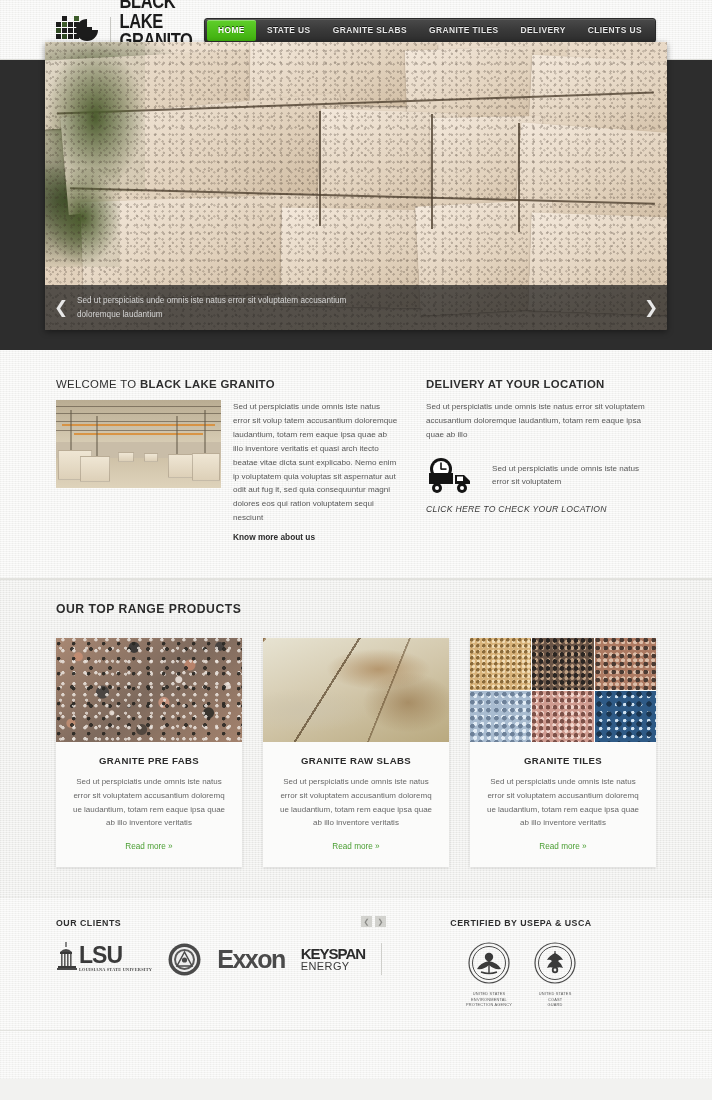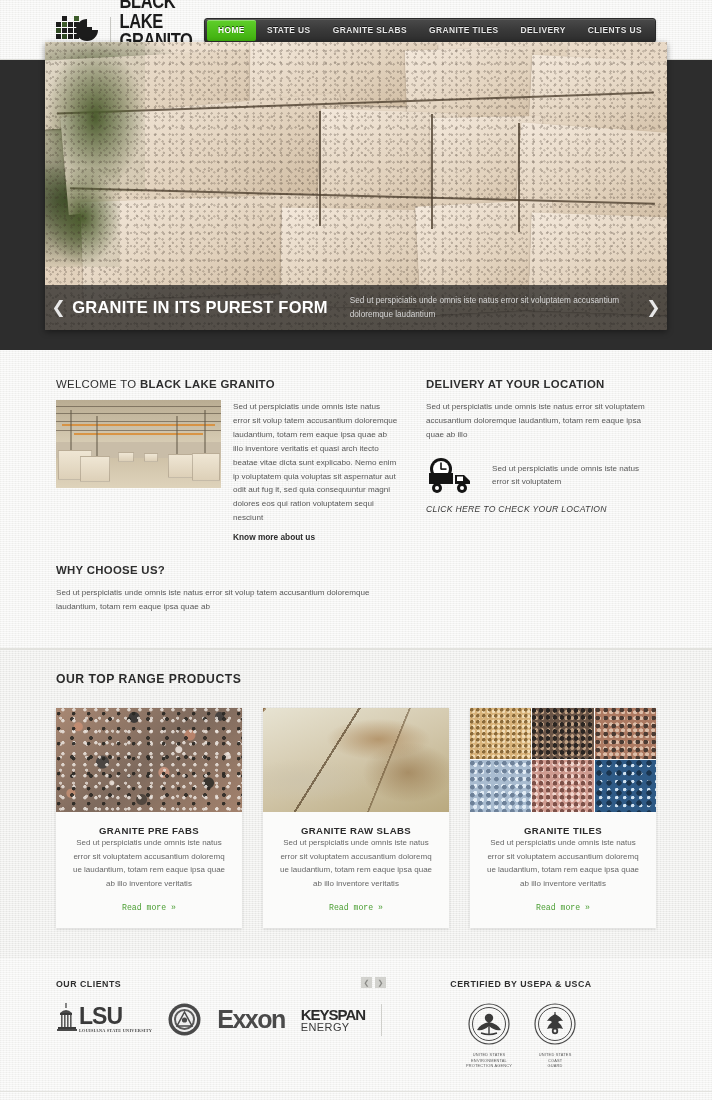--- a/index.html
+++ b/index.html
@@ -250,26 +250,26 @@
   .t1 { background-color:#d8b37a; background-image: radial-gradient(circle at 30% 30%, #8a6a3a 0 1.5px, transparent 2px), radial-gradient(circle at 70% 65%, #f0dcb6 0 1.5px, transparent 2px); background-size: 6px 6px, 5px 5px; }
   .t2 { background-color:#6a5547; background-image: radial-gradient(circle at 25% 35%, #2a2522 0 2px, transparent 2.5px), radial-gradient(circle at 72% 68%, #c0a184 0 1.6px, transparent 2.1px); background-size: 7px 7px, 6px 6px; }
   .t3 { background-color:#ad7a62; background-image: radial-gradient(circle at 35% 25%, #4b3b33 0 2px, transparent 2.6px), radial-gradient(circle at 68% 72%, #dcbda8 0 1.7px, transparent 2.2px); background-size: 8px 8px, 6px 6px; }
   .t4 { background-color:#a9bcd0; background-image: radial-gradient(circle at 30% 40%, #6d8199 0 2px, transparent 2.6px), radial-gradient(circle at 75% 70%, #e2ecf5 0 1.8px, transparent 2.3px); background-size: 8px 8px, 7px 7px; }
   .t5 { background-color:#cf9b90; background-image: radial-gradient(circle at 28% 32%, #7d5149 0 2px, transparent 2.5px), radial-gradient(circle at 70% 68%, #f0d5cd 0 1.6px, transparent 2.1px); background-size: 7px 7px, 6px 6px; }
   .t6 { background-color:#2e5a86; background-image: radial-gradient(circle at 40% 30%, #19334d 0 2.4px, transparent 3px), radial-gradient(circle at 72% 70%, #cfe1f0 0 1.5px, transparent 2px); background-size: 10px 10px, 8px 8px; }
 
   .card-body { padding: 13px 16px 14px; text-align: center; }
   .card-title {
     font-size: 9.6px; font-weight: bold; color: #2b2b2b;
-    letter-spacing: .4px; 
+    letter-spacing: .4px; margin-bottom: 9px;
   }
   .card-text { font-size: 8px; line-height: 1.72; color: #676767; }
   .read-more {
     display: inline-block; margin-top: 12px;
-    font-size: 8.2px; color: #4a9e32; text-decoration: none; cursor: pointer; font-family: Liberation Mono, monospace;
+    font-size: 8.2px; color: #4a9e32; text-decoration: none; cursor: pointer;
   }
 
   
   .clients { padding: 20px 0 22px; border-bottom: 1px solid #e3e3df; }
   .clients-row { display: flex; }
   .clients-left { width: 330px; position: relative; }
   .clients-right { width: 270px; margin-left: auto; text-align: center; }
   .small-head {
     font-size: 8.8px; font-weight: bold; color: #2e2e2e;
     letter-spacing: .5px; margin-bottom: 14px;
@@ -371,21 +371,20 @@
         <div class="rock-seam" style="left:4%;top:53%;width:94%;height:2px;transform:rotate(1.5deg)"></div>
         <div class="rock-seam" style="left:44%;top:24%;width:2px;height:40%;"></div>
         <div class="rock-seam" style="left:62%;top:25%;width:2px;height:40%;"></div>
         <div class="rock-seam" style="left:76%;top:28%;width:2px;height:38%;"></div>
         <div class="rock-moss" style="left:0%;top:0%;width:16%;height:52%;"></div>
         <div class="rock-moss" style="left:0%;top:44%;width:12%;height:34%;"></div>
         <div class="rock-speck" style="inset:0;opacity:.5"></div>
       </div>
       <div class="hero-caption">
         <div class="hero-arrow prev">❮</div>
-        <div class="hero-title">GRANITE IN ITS PUREST FORM</div>
         <div class="hero-desc">Sed ut perspiciatis unde omnis iste natus error sit voluptatem accusantium doloremque laudantium</div>
         <div class="hero-arrow next">❯</div>
       </div>
     </div>
   </div>
 
   <div class="intro texture">
     <div class="wrap">
       <div class="intro-cols">
 
@@ -414,24 +413,20 @@
               <div class="wh-slab" style="left:136px;bottom:7px;width:28px;height:28px"></div>
               <div class="wh-slab" style="left:62px;bottom:26px;width:16px;height:10px"></div>
               <div class="wh-slab" style="left:88px;bottom:26px;width:14px;height:9px"></div>
             </div>
             <div>
               <div class="intro-text">Sed ut perspiciatis unde omnis iste natus error sit volup tatem accusantium doloremque laudantium, totam rem eaque ipsa quae ab illo inventore veritatis et quasi arch itecto beatae vitae dicta sunt explicabo. Nemo enim ip voluptatem quia voluptas sit aspernatur aut odit aut fug it, sed quia consequuntur magni dolores eos qui ration voluptatem sequi nesciunt</div>
               <a class="know-more">Know more about us</a>
             </div>
           </div>
 
-          <div class="why">
-            <div class="sec-title bold">WHY CHOOSE US?</div>
-            <div class="why-text">Sed ut perspiciatis unde omnis iste natus error sit volup tatem accusantium doloremque laudantium, totam rem eaque ipsa quae ab</div>
-          </div>
         </div>
 
         <div class="intro-right">
           <div class="sec-title bold">DELIVERY AT YOUR LOCATION</div>
           <div class="del-text">Sed ut perspiciatis unde omnis iste natus error sit voluptatem accusantium doloremque laudantium, totam rem eaque ipsa quae ab illo</div>
           <div class="del-row">
             <div class="truck">
               <svg width="56" height="40" viewBox="0 0 56 40">
                 <circle cx="15" cy="13" r="11" fill="#141414"></circle>
                 <circle cx="15" cy="13" r="8" fill="#ffffff"></circle>

